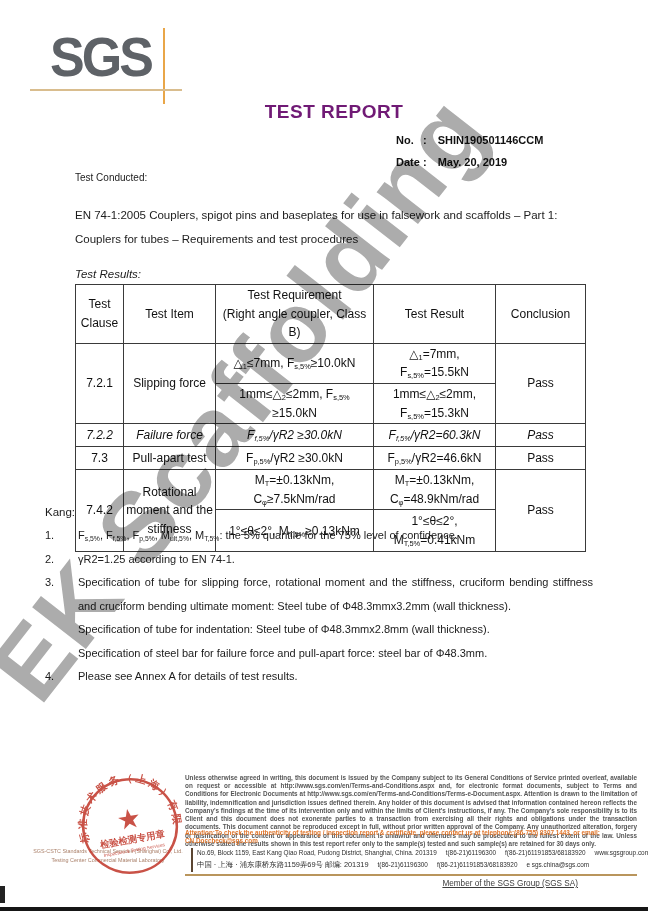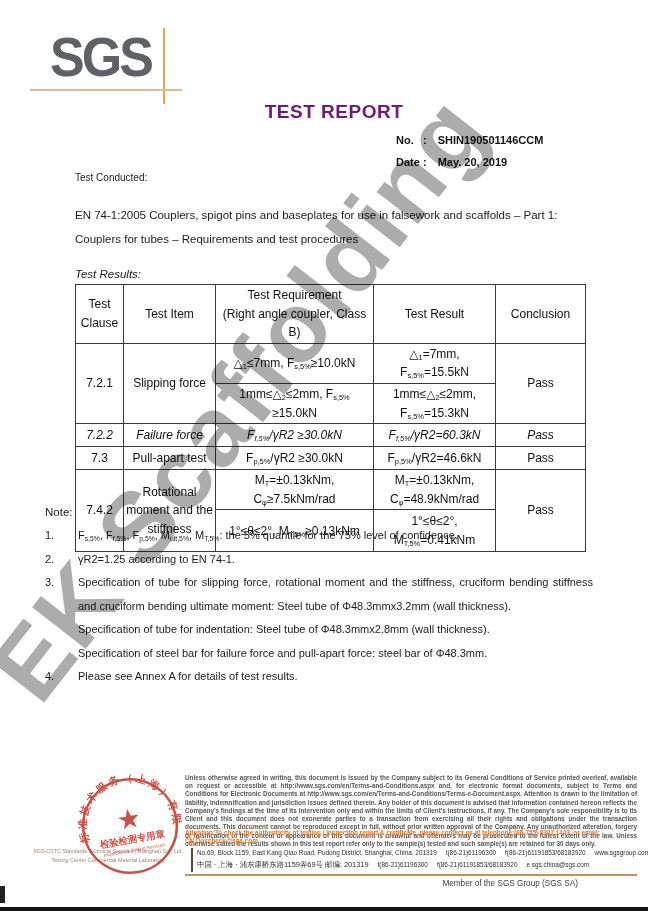--- a/index.html
+++ b/index.html
@@ -44,21 +44,21 @@
   
   .legal{position:absolute;left:185px;top:774px;width:452px;font-size:6.35px;line-height:1.3;
       color:#565656;text-align:justify;font-weight:bold;}
   .attention{position:absolute;left:185px;top:829px;width:452px;font-size:6.35px;line-height:1.3;
       color:#e0762c;font-weight:bold;}
   .addr-block{position:absolute;left:197px;top:847px;width:440px;color:#2e2e2e;}
   .addr-row{display:flex;align-items:flex-start;gap:9px;white-space:nowrap;line-height:12px;}
   .addr-en{font-size:6.4px;} .addr-cn{font-size:7.4px;}
   .addr-sep{position:absolute;left:191px;top:848px;width:2px;height:24px;background:#5b4632;}
   .footer-rule{position:absolute;left:185px;top:874px;width:452px;height:2px;background:#b9955c;}
-  .member{position:absolute;right:70px;top:879px;font-size:8.2px;color:#3c3c3c;}
+  .member{position:absolute;right:70px;top:879px;font-size:8.2px;color:#3c3c3c;text-decoration:underline;}
   
   .company-lines{position:absolute;left:28px;top:847px;width:160px;text-align:center;
       font-size:5.4px;line-height:1.75;color:#a97f68;z-index:3;}
   .stamp{position:absolute;left:78px;top:774px;width:104px;height:104px;z-index:4;
       transform:rotate(-10deg);opacity:.88;}
   
   .scan-bottom{position:absolute;left:0;bottom:0;width:100%;height:4px;background:#161616;}
   .scan-corner{position:absolute;left:0;bottom:8px;width:5px;height:17px;background:#222;}
 </style>
 </head>
@@ -138,21 +138,21 @@
       <td>M<sub>T</sub>=±0.13kNm, C<sub>φ</sub>=48.9kNm/rad</td>
       <td rowspan="2">Pass</td>
     </tr>
     <tr class="r4b">
       <td>1°≤θ≤2°, M<sub>T,5%</sub>≥0.13kNm</td>
       <td>1°≤θ≤2°, M<sub>T,5%</sub>=0.41kNm</td>
     </tr>
   </tbody>
     </table>
 
-  <div class="note-label">Note:</div>
+  <div class="note-label">Kang:</div>
   <div class="notes">
     <div class="note-item">
       <span class="note-num">1.</span>
       <span class="note-text">F<sub>s,5%</sub>, F<sub>f,5%</sub>, F<sub>p,5%</sub>, M<sub>ult,5%</sub>, M<sub>T,5%</sub>: the 5% quantile for the 75% level of confidence.</span>
     </div>
     <div class="note-item">
       <span class="note-num">2.</span>
       <span class="note-text">γR2=1.25 according to EN 74-1.</span>
     </div>
     <div class="note-item">

